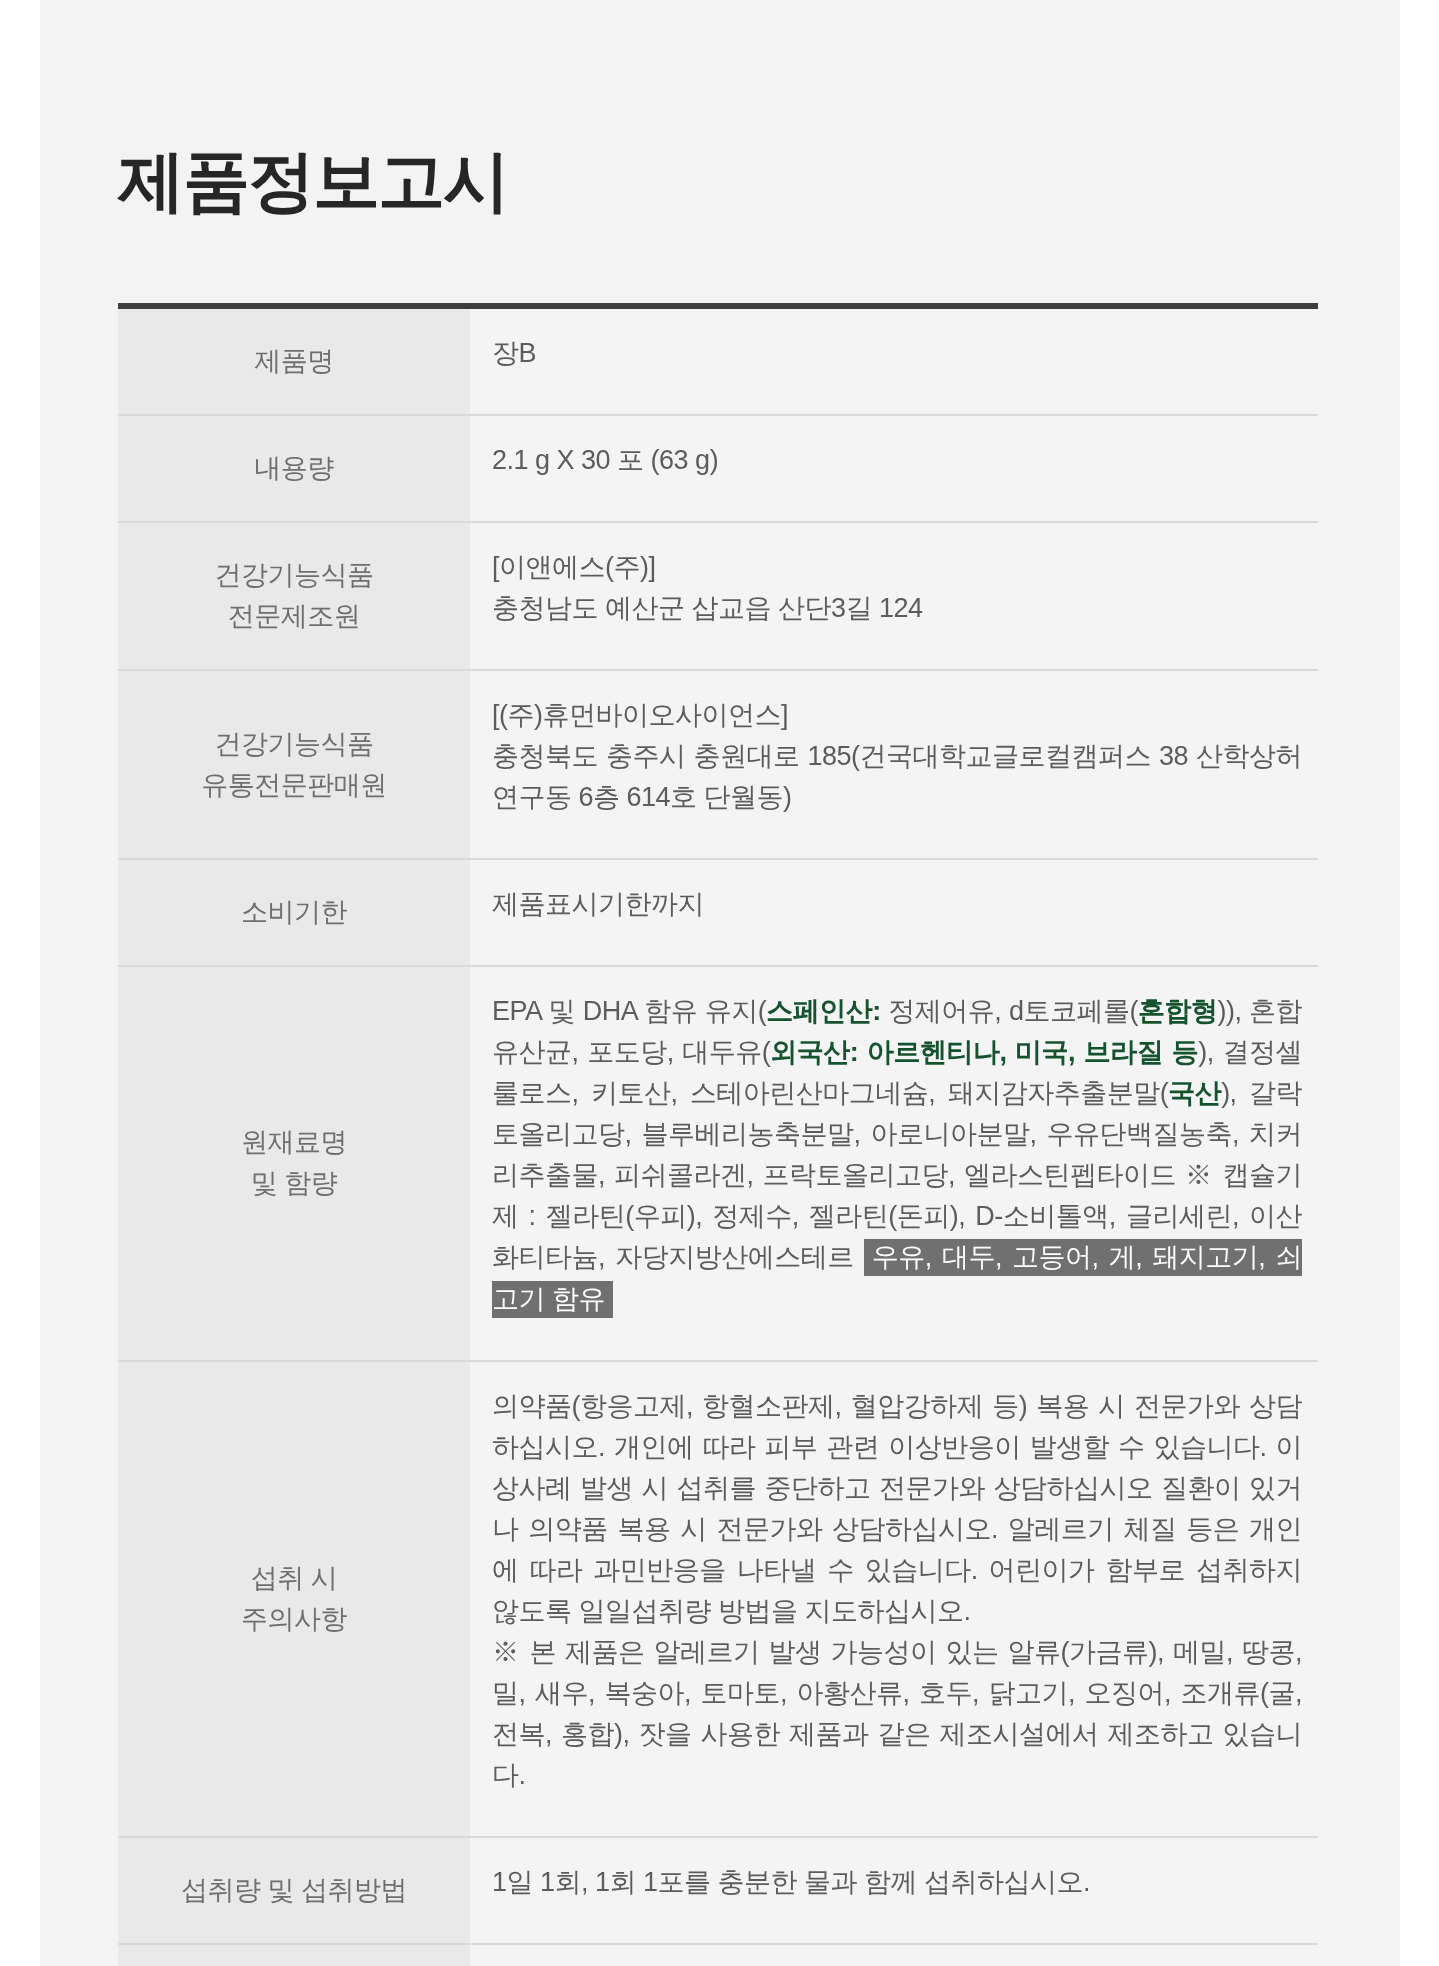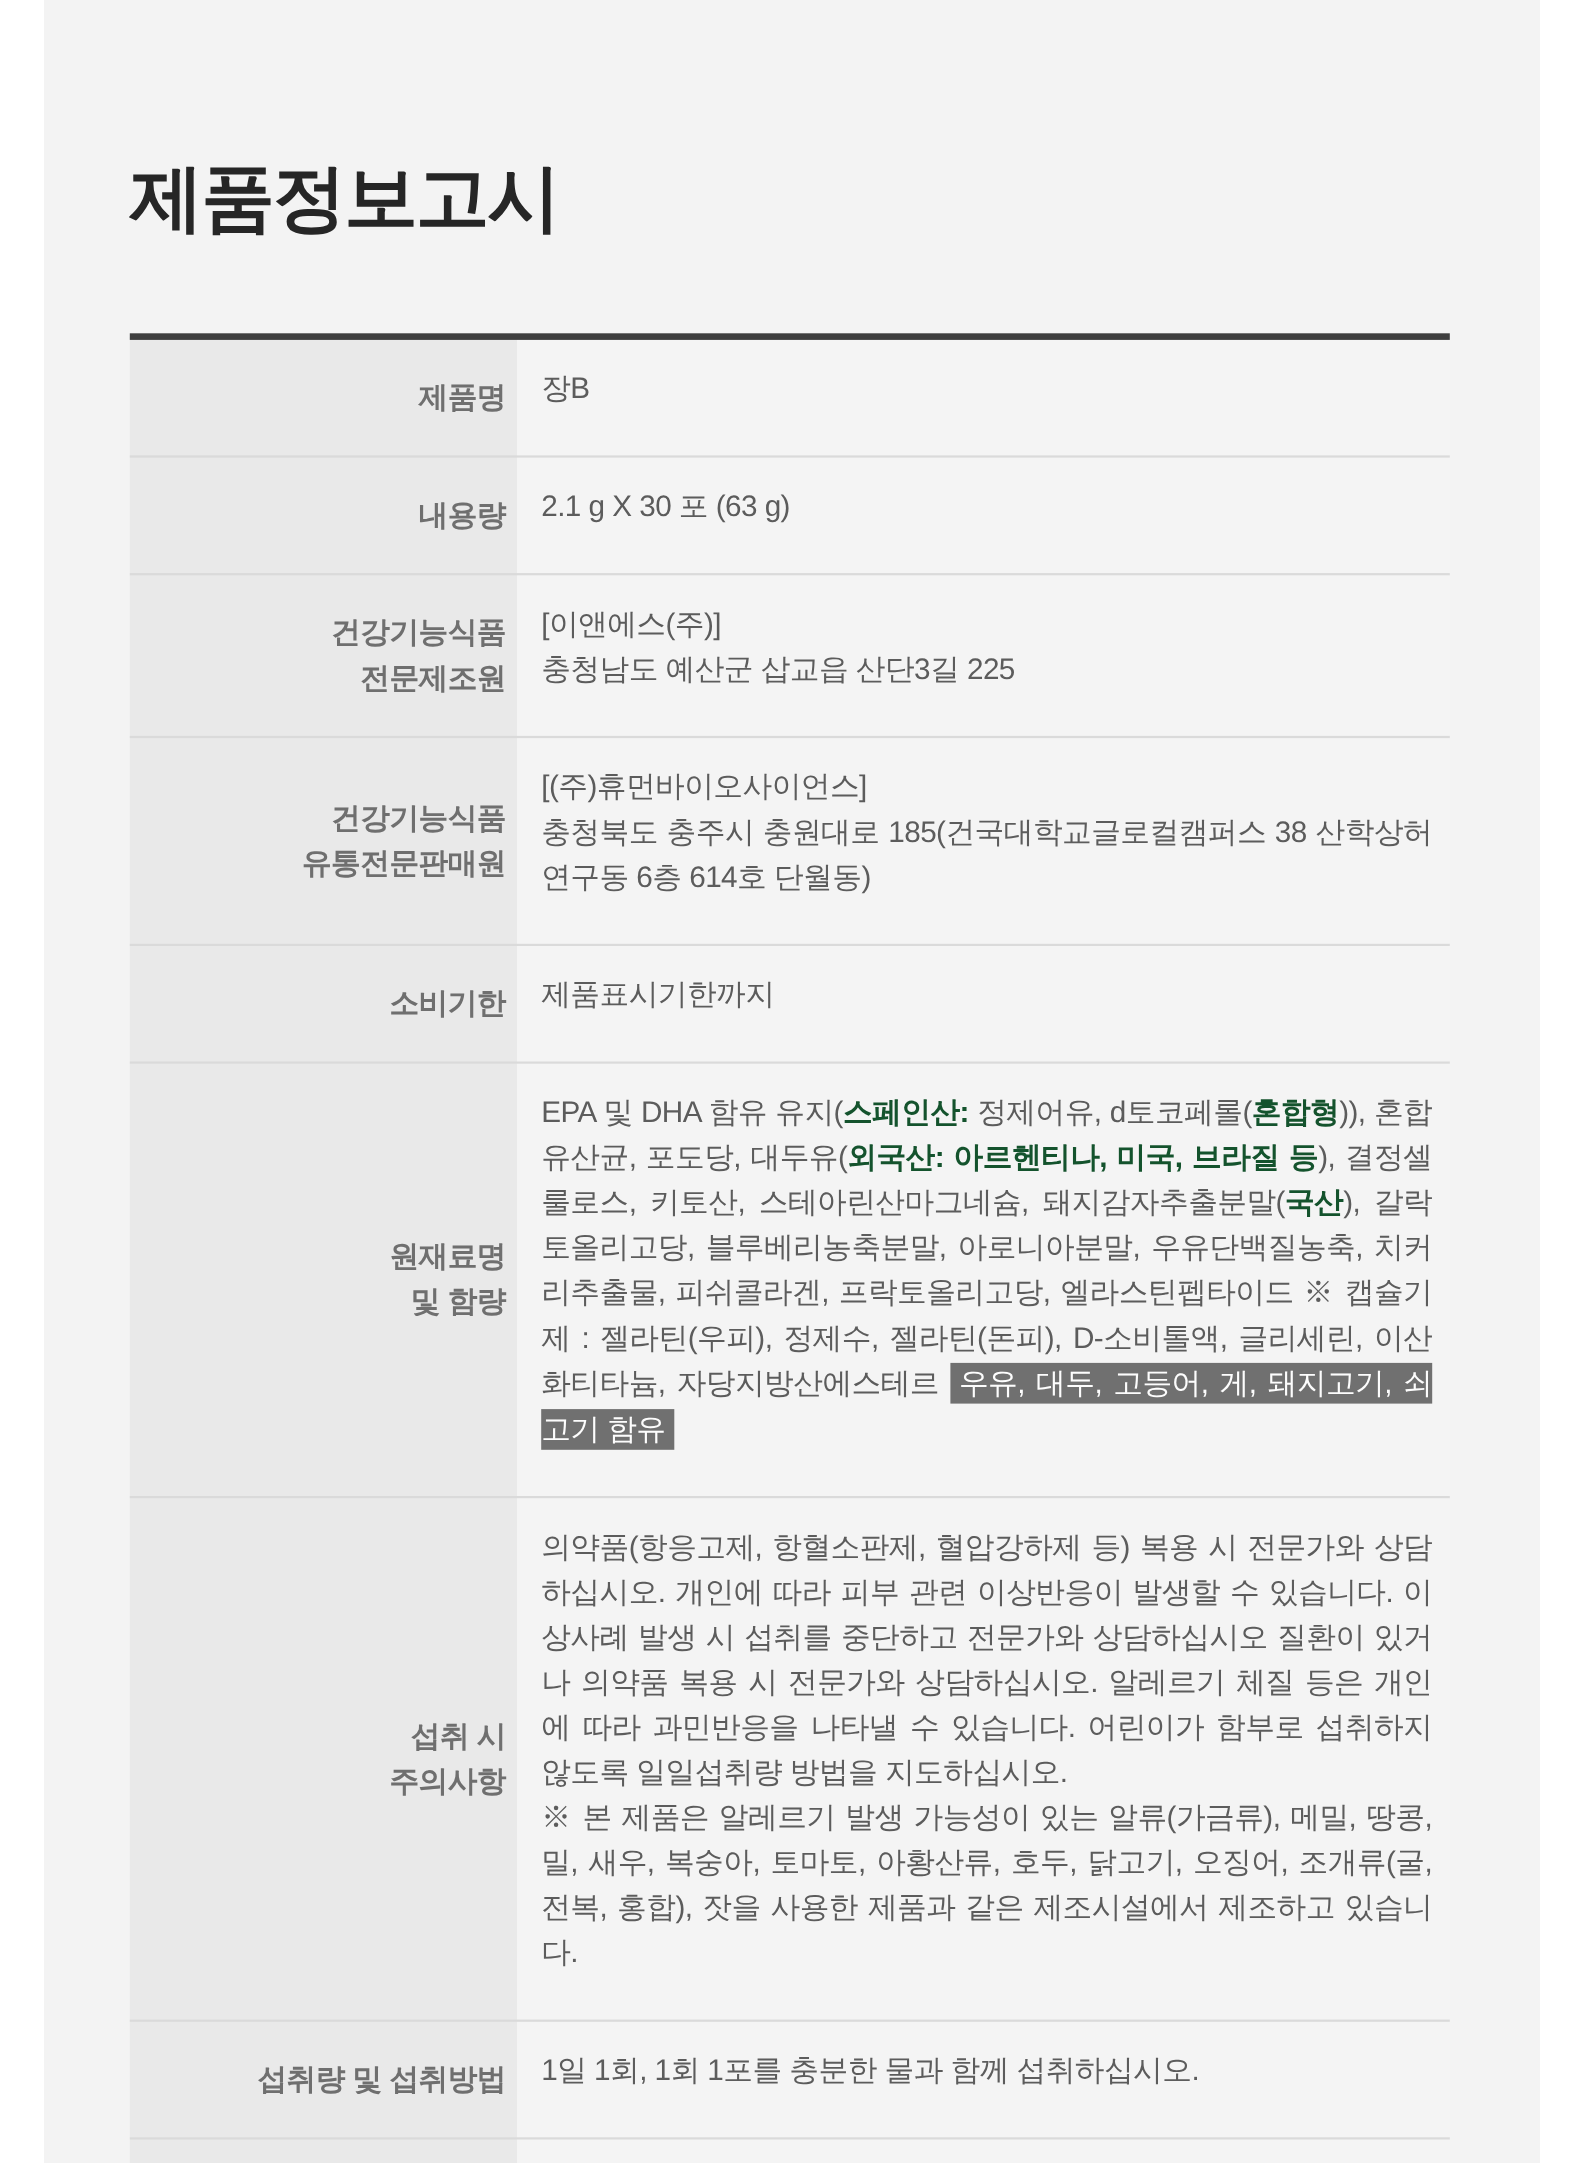--- a/index.html
+++ b/index.html
@@ -39,23 +39,23 @@
     border-top: 2px solid #dadada;
   }
   table.info-table tr:first-child {
     border-top: none;
   }
   th.cell-label {
     width: 352px;
     background: #e9e9e9;
     color: #6f6f6f;
     font-size: 27px;
-    font-weight: 700;
+    font-weight: 400;
     letter-spacing: -0.5px;
-    text-align: right;
+    text-align: center;
     vertical-align: middle;
     white-space: pre-line;
     line-height: 1.52;
     padding: 24px 10px;
   }
   td.cell-value {
     background: #f4f4f4;
     color: #5c5c5c;
     font-size: 27px;
     letter-spacing: -0.5px;
@@ -94,21 +94,21 @@
           <td class="cell-value">장B</td>
         </tr>
         <tr>
           <th class="cell-label">내용량</th>
           <td class="cell-value">2.1 g X 30 포 (63 g)</td>
         </tr>
         <tr>
           <th class="cell-label">건강기능식품
 전문제조원</th>
           <td class="cell-value">[이앤에스(주)]
-충청남도 예산군 삽교읍 산단3길 225</td>
+충청남도 예산군 삽교읍 산단3길 124</td>
         </tr>
         <tr>
           <th class="cell-label">건강기능식품
 유통전문판매원</th>
           <td class="cell-value">[(주)휴먼바이오사이언스]
 충청북도 충주시 충원대로 185(건국대학교글로컬캠퍼스 38 산학상허연구동 6층 614호 단월동)</td>
         </tr>
         <tr>
           <th class="cell-label">소비기한</th>
           <td class="cell-value">제품표시기한까지</td>

